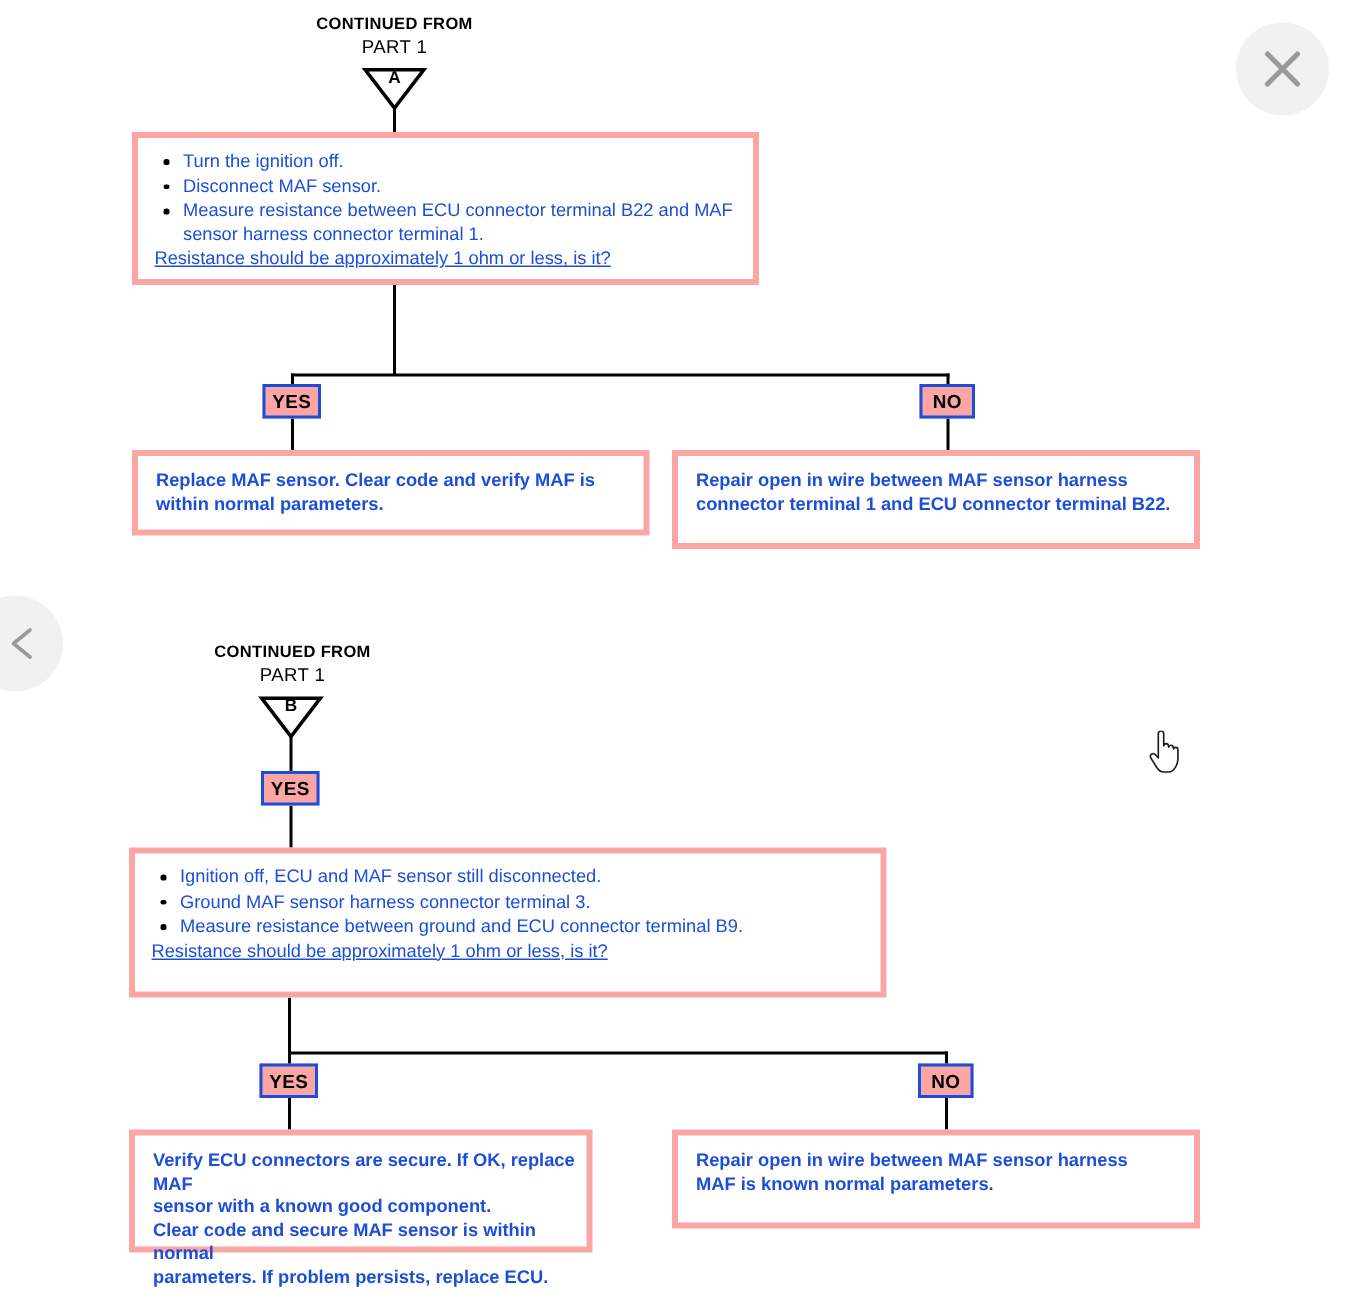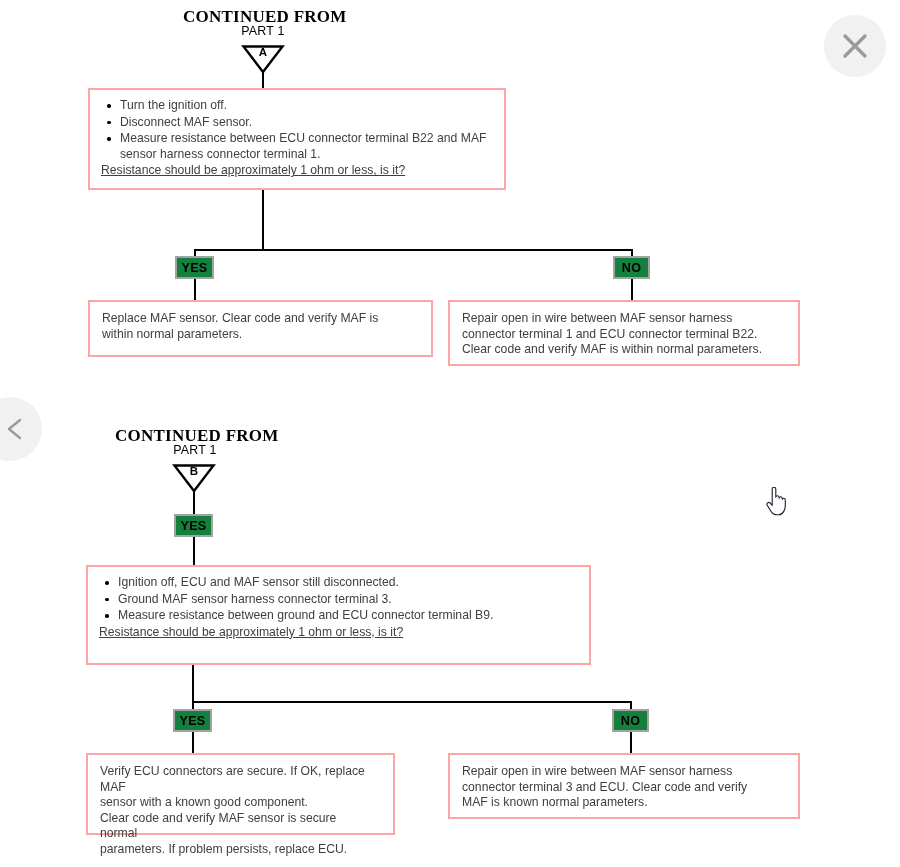--- a/index.html
+++ b/index.html
@@ -17,30 +17,31 @@
     width: 900px;
     height: 867px;
     background: #ffffff;
     overflow: hidden;
   }
 
   
   .node-box {
     position: absolute;
     box-sizing: border-box;
-    border: 2px solid #fca5a5;
+    border: 4px solid #fca5a5;
     background: #ffffff;
     font-size: 12.2px;
     line-height: 15.6px;
-    color: #404040;
+    color: #1d4ed8;
     padding: 8px 10px 8px 11px;
     z-index: 4;
   }
   .node-box.plain {
-    padding: 9px 16px 8px 12px;
+    padding: 9px 0 8px 12px;
+    font-weight: bold;
   }
 
   .bullets {
     margin: 0;
     padding: 0;
     list-style: none;
   }
   .bullets li {
     position: relative;
     padding-left: 19px;
@@ -61,22 +62,22 @@
     text-decoration: underline;
   }
   .body-line {
     margin: 0;
   }
 
   
   .yn-box {
     position: absolute;
     box-sizing: border-box;
-    border: 2px solid #a3a3a3;
-    background: #15803d;
+    border: 2px solid #1d4ed8;
+    background: #fca5a5;
     font-size: 12.6px;
     font-weight: bold;
     letter-spacing: 0.3px;
     color: #000000;
     text-align: left;
     z-index: 6;
     display: flex;
     align-items: center;
     justify-content: center;
   }
@@ -102,26 +103,25 @@
   }
 
   
   .cont-head {
     position: absolute;
     text-align: center;
     color: #000000;
     z-index: 5;
   }
   .cont-head .l1 {
-    font-size: 17px;
+    font-size: 11px;
     font-weight: bold;
     letter-spacing: 0.25px;
     line-height: 15px;
     white-space: nowrap;
-    font-family: Liberation Serif, serif;
   }
   .cont-head .l2 {
     font-size: 12.4px;
     font-weight: normal;
     letter-spacing: 0.25px;
     line-height: 15px;
     white-space: nowrap;
   }
 
   
@@ -216,21 +216,20 @@
   <div class="vline" style="left:631px; top:279px; height:22px;"></div>
 
   <div class="node-box plain" style="left:88px; top:300px; width:345px; height:57px;">
     <p class="body-line">Replace MAF sensor. Clear code and verify MAF is</p>
     <p class="body-line">within normal parameters.</p>
   </div>
 
   <div class="node-box plain" style="left:448px; top:300px; width:352px; height:66px;">
     <p class="body-line">Repair open in wire between MAF sensor harness</p>
     <p class="body-line">connector terminal 1 and ECU connector terminal B22.</p>
-    <p class="body-line">Clear code and verify MAF is within normal parameters.</p>
   </div>
 
   <div class="cont-head" style="left:115px; top:428px; width:160px;">
     <div class="l1">CONTINUED FROM</div>
     <div class="l2">PART 1</div>
   </div>
 
   <div class="tri-connector" style="left:172px; top:463px;">
     <svg width="44" height="30" viewBox="0 0 44 30" aria-hidden="true">
       <polygon points="2.5,2.5 41.5,2.5 22,28" fill="#ffffff" stroke="#000000" stroke-width="2.4"></polygon>
@@ -260,27 +259,26 @@
 
   <div class="yn-box" style="left:173px; top:709px; width:39px; height:23px;">YES</div>
   <div class="yn-box" style="left:612px; top:709px; width:37px; height:23px;">NO</div>
 
   <div class="vline" style="left:192px; top:732px; height:22px;"></div>
   <div class="vline" style="left:630px; top:732px; height:22px;"></div>
 
   <div class="node-box plain" style="left:86px; top:753px; width:309px; height:82px;">
     <p class="body-line">Verify ECU connectors are secure. If OK, replace MAF</p>
     <p class="body-line">sensor with a known good component.</p>
-    <p class="body-line">Clear code and verify MAF sensor is secure normal</p>
+    <p class="body-line">Clear code and secure MAF sensor is within normal</p>
     <p class="body-line">parameters. If problem persists, replace ECU.</p>
   </div>
 
   <div class="node-box plain" style="left:448px; top:753px; width:352px; height:66px;">
     <p class="body-line">Repair open in wire between MAF sensor harness</p>
-    <p class="body-line">connector terminal 3 and ECU. Clear code and verify</p>
     <p class="body-line">MAF is known normal parameters.</p>
   </div>
 
   <div class="fig-code" style="left:757px; top:868px;">LWAC570B</div>
 
   <div class="round-btn" id="close-btn">
     <span>
       <svg width="30" height="30" viewBox="0 0 30 30" aria-hidden="true">
         <line x1="5" y1="5" x2="25" y2="25" stroke="#9a9a9a" stroke-width="3.4" stroke-linecap="round"></line>
         <line x1="25" y1="5" x2="5" y2="25" stroke="#9a9a9a" stroke-width="3.4" stroke-linecap="round"></line>

